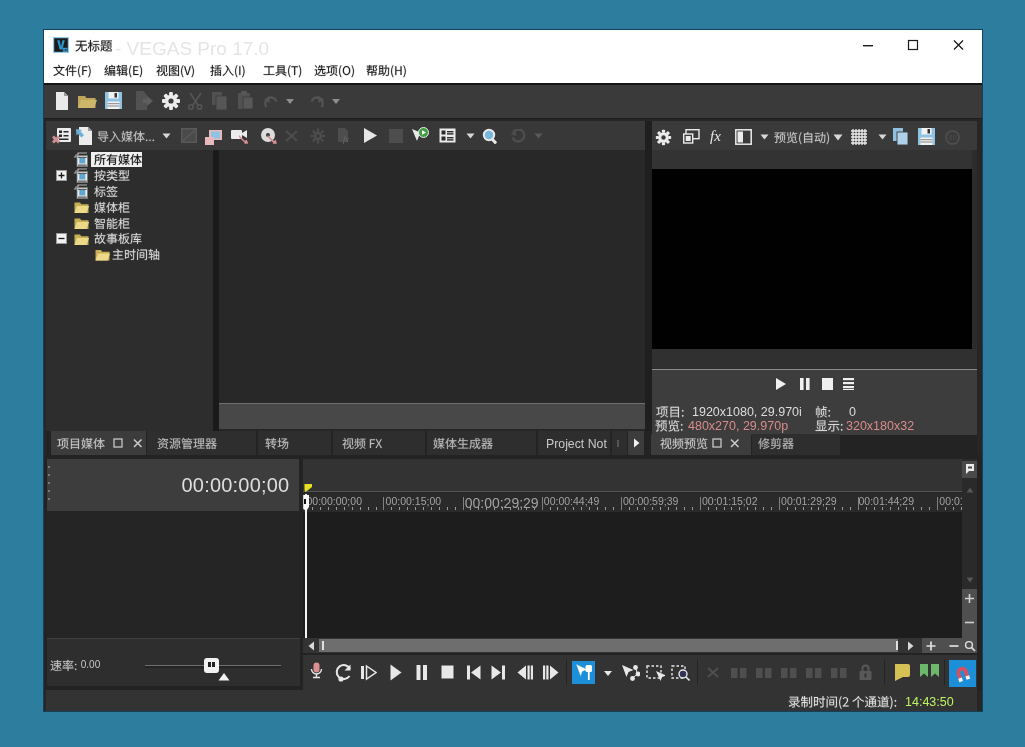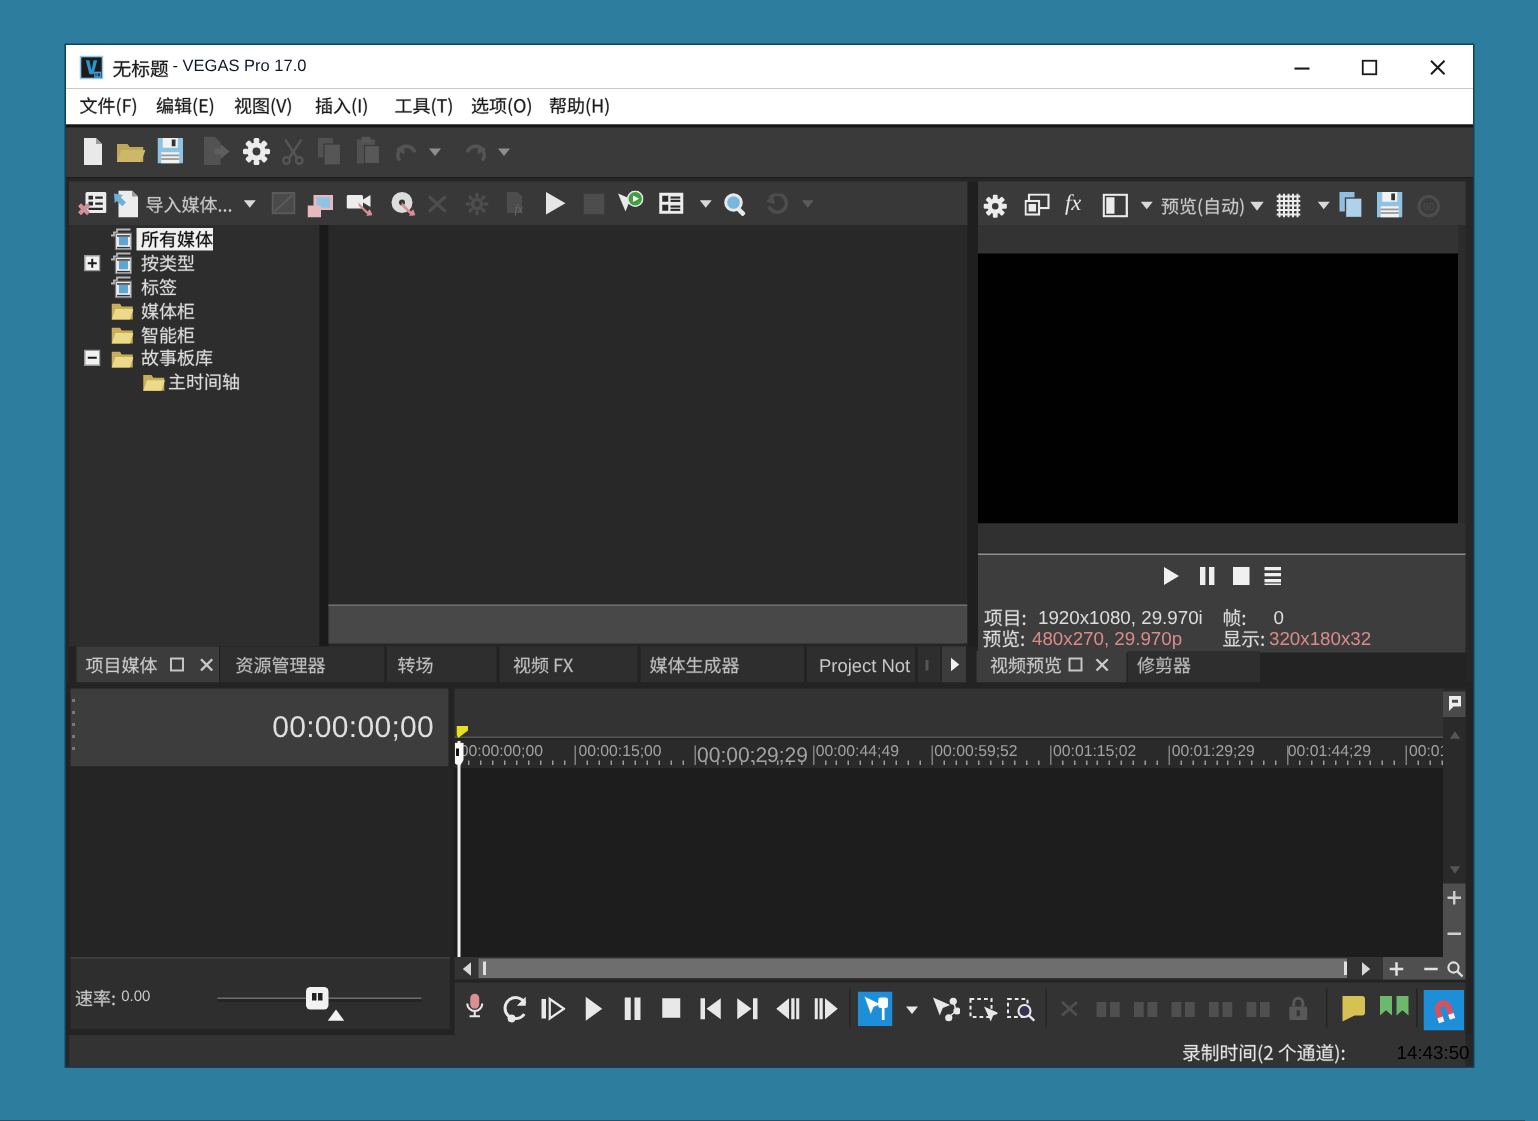--- a/index.html
+++ b/index.html
@@ -14,21 +14,21 @@
 
 <div style="left:44px;top:30px;width:938px;height:29px;background:#ffffff"></div>
 
 <svg style="left:53px;top:37px" width="16" height="16" viewBox="0 0 16 16">
  <rect x="0" y="0" width="16" height="16" fill="#8ecbec"></rect>
  <rect x="1.2" y="1.2" width="13.6" height="13.6" fill="#1b1b1b"></rect>
  <path d="M4.2 3.2 L6.6 3.2 L8 9.8 L9.4 3.2 L11.8 3.2 L9.4 12.5 L6.6 12.5 Z" fill="#2b96cc"></path>
  <rect x="9.8" y="10.8" width="4.6" height="4" fill="#47a5d8"></rect>
  <path d="M11 11.8 v2 M12.5 11.8 v2 M13.3 11.8 v2" stroke="#11384c" stroke-width="0.8"></path>
 </svg>
-<span class="lt" style="left:115px;top:38px;font-size:11px;color:#0f172a">- VEGAS Pro 17.0</span>
+<span class="lt" style="left:115px;top:38px;font-size:19px;color:#e5e5e5">- VEGAS Pro 17.0</span>
 
 <svg style="left:857px;top:36px" width="115" height="18" viewBox="0 0 115 18">
  <rect x="6" y="9" width="10" height="1.4" fill="#1a1a1a"></rect>
  <rect x="51.5" y="4.5" width="9" height="9" fill="none" stroke="#1a1a1a" stroke-width="1.2"></rect>
  <path d="M97 4.5 L106 13.5 M106 4.5 L97 13.5" stroke="#1a1a1a" stroke-width="1.3"></path>
 </svg>
 
 <div style="left:44px;top:59px;width:938px;height:24px;background:#ffffff"></div>
 <div style="left:44px;top:83px;width:938px;height:2px;background:#151515"></div>
 
@@ -381,21 +381,21 @@
     <div style="left:247.0px;top:14px;width:1px;height:3.5px;background:#9a9a9a"></div>
     <div style="left:254.9px;top:14px;width:1px;height:3.5px;background:#9a9a9a"></div>
     <div style="left:262.8px;top:14px;width:1px;height:3.5px;background:#9a9a9a"></div>
     <div style="left:270.7px;top:14px;width:1px;height:3.5px;background:#9a9a9a"></div>
     <div style="left:278.6px;top:14px;width:1px;height:3.5px;background:#9a9a9a"></div>
     <div style="left:286.6px;top:14px;width:1px;height:3.5px;background:#9a9a9a"></div>
     <div style="left:294.5px;top:14px;width:1px;height:3.5px;background:#9a9a9a"></div>
     <div style="left:302.4px;top:14px;width:1px;height:3.5px;background:#9a9a9a"></div>
     <div style="left:310.3px;top:14px;width:1px;height:3.5px;background:#9a9a9a"></div>
     <div style="left:318.2px;top:4px;width:1px;height:13px;background:#808080"></div>
-    <span class="lt" style="left:320.4px;top:2px;font-size:10.5px;color:#a2a2a2">00:00:59;52</span>
+    <span class="lt" style="left:320.4px;top:2px;font-size:10.5px;color:#a2a2a2">00:00:59;39</span>
     <div style="left:326.1px;top:14px;width:1px;height:3.5px;background:#9a9a9a"></div>
     <div style="left:334.0px;top:14px;width:1px;height:3.5px;background:#9a9a9a"></div>
     <div style="left:341.9px;top:14px;width:1px;height:3.5px;background:#9a9a9a"></div>
     <div style="left:349.8px;top:14px;width:1px;height:3.5px;background:#9a9a9a"></div>
     <div style="left:357.8px;top:14px;width:1px;height:3.5px;background:#9a9a9a"></div>
     <div style="left:365.7px;top:14px;width:1px;height:3.5px;background:#9a9a9a"></div>
     <div style="left:373.6px;top:14px;width:1px;height:3.5px;background:#9a9a9a"></div>
     <div style="left:381.5px;top:14px;width:1px;height:3.5px;background:#9a9a9a"></div>
     <div style="left:389.4px;top:14px;width:1px;height:3.5px;background:#9a9a9a"></div>
     <div style="left:397.3px;top:4px;width:1px;height:13px;background:#808080"></div>
@@ -611,21 +611,21 @@
 <svg class="ic" style="left:949px;top:660px" width="27" height="27" viewBox="0 0 27 27">
     <rect width="27" height="27" fill="#1d8fd8"></rect>
     <g transform="rotate(-18 13.5 13.5)">
       <path d="M9.7 20 V12.5 A3.8 3.8 0 0 1 17.3 12.5 V20" fill="none" stroke="#d85060" stroke-width="3.8"></path>
       <rect x="7.8" y="17.2" width="3.8" height="3.6" fill="#f2f2f2"></rect>
       <rect x="15.4" y="17.2" width="3.8" height="3.6" fill="#f2f2f2"></rect>
     </g>
   </svg>
 
 <div style="left:46px;top:690px;width:931px;height:21px;background:#333333"></div>
-<span class="lt" style="left:931px;top:695px;font-size:12.5px;color:#000000">14:43:50</span>
+<span class="lt" style="left:905px;top:695px;font-size:12.5px;color:#bef264">14:43:50</span>
 
 <div style="left:91px;top:152px;width:51px;height:15px;background:#f0f0f0"></div>
 <svg class="ic" style="left:73px;top:152px" width="15" height="15" viewBox="0 0 15 15">
     <path d="M1 5 h2 v-2 h2 v-2 h9" fill="none" stroke="#b8b8b8" stroke-width="1.2"></path>
     <rect x="4" y="3.5" width="10.5" height="11" fill="#ececec" stroke="#777" stroke-width="0.8"></rect>
     <rect x="6.3" y="6" width="6" height="5.5" fill="#5ea6d0"></rect>
     <rect x="5" y="4.8" width="8.6" height="1" fill="#333"></rect>
     <rect x="5" y="12.6" width="8.6" height="1" fill="#333"></rect>
   </svg>
 <svg class="ic" style="left:73px;top:168px" width="15" height="15" viewBox="0 0 15 15">

